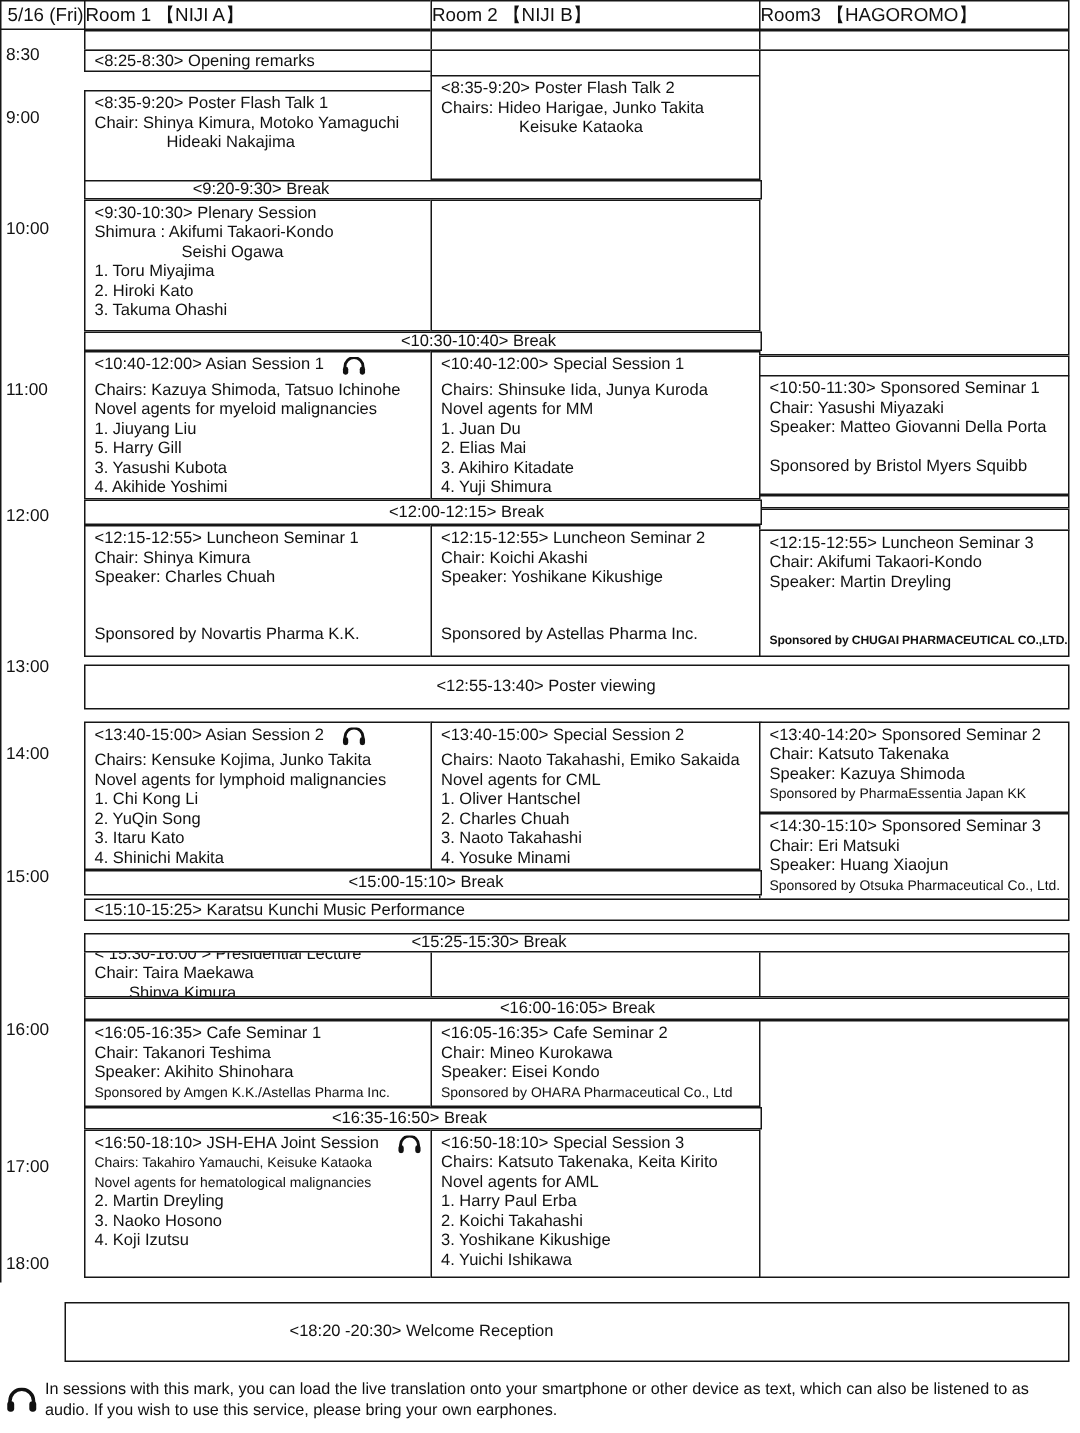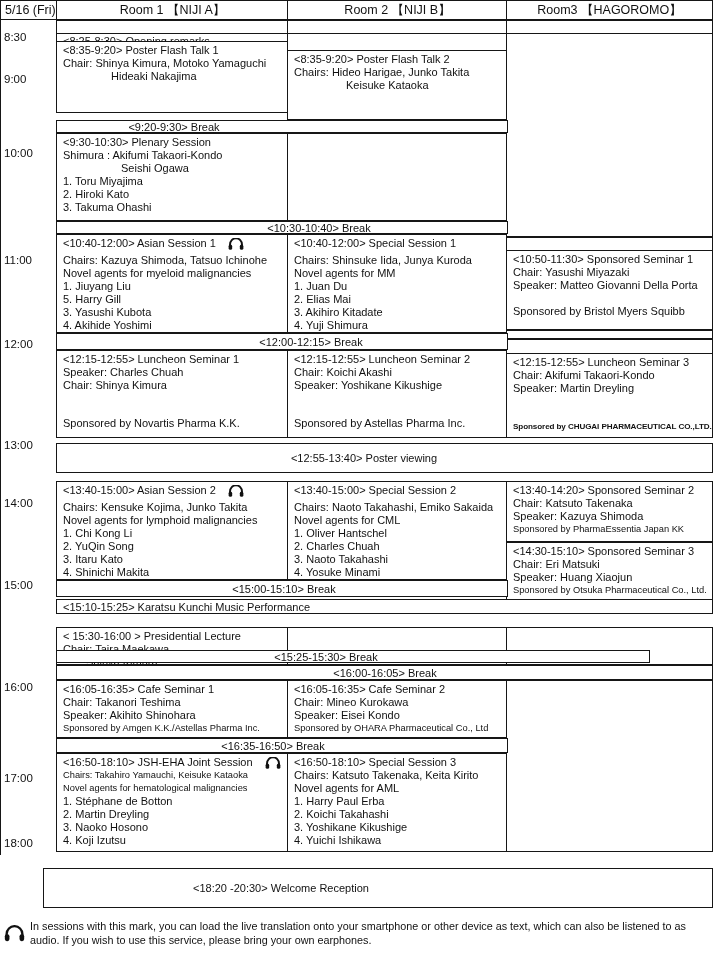--- a/index.html
+++ b/index.html
@@ -1,21 +1,21 @@
 <!DOCTYPE html>
 <html><head>
 <meta charset="utf-8">
 <style>
   *{box-sizing:border-box}
   html,body{margin:0;padding:0}
   body{position:relative;width:720px;height:955px;background:#fff;color:#111;
        font-family:"Liberation Sans",sans-serif;overflow:hidden}
   .cell{position:absolute;border:1.5px solid #161616;background:#fff;
         padding:2px 5px 0 6px;font-size:11px;line-height:13px;overflow:hidden}
-  .hdr{display:flex;align-items:center;justify-content:center;font-size:12.5px;padding:0}
+  .hdr{display:flex;align-items:center;justify-content:flex-start;font-size:12.5px;padding:0}
   .date{justify-content:flex-start;padding-left:4px}
   .sess div{white-space:nowrap}
   .t{display:flex;align-items:center;white-space:nowrap}
   .gt{margin-bottom:4px}
   .break{padding:2px}
   .break .bt{position:absolute;top:50%;transform:translate(-50%,-50%);white-space:nowrap}
   .flexc{display:flex;align-items:center}
   .sm{font-size:9.3px}
   .xsb{font-size:8.1px;font-weight:bold;letter-spacing:-0.1px}
   .g13{height:13px}.g25{height:25px}
@@ -58,21 +58,21 @@
 <span class="tl" style="top:497px">14:00</span>
 <span class="tl" style="top:579px">15:00</span>
 <span class="tl" style="top:681px">16:00</span>
 <span class="tl" style="top:772px">17:00</span>
 <span class="tl" style="top:837px">18:00</span>
 
 <div class="cell flexc" style="left:56px;top:33px;width:233px;height:15px">
   <span>&lt;8:25-8:30&gt; Opening remarks</span>
 </div>
 
-<div class="cell sess" style="left:56px;top:41px;width:233px;height:72px">
+<div class="cell sess" style="left:56px;top:60px;width:233px;height:72px">
   <div class="t">&lt;8:35-9:20&gt; Poster Flash Talk 1</div>
   <div>Chair: Shinya Kimura, Motoko Yamaguchi</div>
   <div class="ind48">Hideaki Nakajima</div>
 </div>
 
 <div class="cell sess" style="left:56px;top:133px;width:233px;height:88px">
   <div class="t">&lt;9:30-10:30&gt; Plenary Session</div>
   <div>Shimura : Akifumi Takaori-Kondo</div>
   <div class="ind58">Seishi Ogawa</div>
   <div>1. Toru Miyajima</div>
@@ -92,22 +92,22 @@
   <div>Chairs: Kazuya Shimoda, Tatsuo Ichinohe</div>
   <div>Novel agents for myeloid malignancies</div>
   <div>1. Jiuyang Liu</div>
   <div>5. Harry Gill</div>
   <div>3. Yasushi Kubota</div>
   <div>4. Akihide Yoshimi</div>
 </div>
 
 <div class="cell sess" style="left:56px;top:350px;width:233px;height:88px">
   <div class="t">&lt;12:15-12:55&gt; Luncheon Seminar 1</div>
+  <div>Chair: Shinya Kimura</div>
   <div>Speaker: Charles Chuah</div>
-  <div>Chair: Shinya Kimura</div>
   <div class="g25"></div>
   <div>Sponsored by Novartis Pharma K.K.</div>
 </div>
 
 <div class="cell sess" style="left:56px;top:481px;width:233px;height:99px">
   <div class="t gt">
     <span>&lt;13:40-15:00&gt; Asian Session 2</span>
     <svg class="hp" viewBox="0 0 20 15">
         <path d="M2.5 13 V8 a7.5 7.5 0 0 1 15 0 V13" fill="none" stroke="#111" stroke-width="2.4"></path>
         <rect x="0.8" y="8.2" width="4.4" height="6.6" rx="2" fill="#111"></rect>
@@ -139,21 +139,20 @@
   <div class="t">
     <span>&lt;16:50-18:10&gt; JSH-EHA Joint Session</span>
     <svg class="hp right" viewBox="0 0 20 15">
         <path d="M2.5 13 V8 a7.5 7.5 0 0 1 15 0 V13" fill="none" stroke="#111" stroke-width="2.4"></path>
         <rect x="0.8" y="8.2" width="4.4" height="6.6" rx="2" fill="#111"></rect>
         <rect x="14.8" y="8.2" width="4.4" height="6.6" rx="2" fill="#111"></rect>
       </svg>
   </div>
   <div class="sm">Chairs: Takahiro Yamauchi, Keisuke Kataoka</div>
   <div class="sm">Novel agents for hematological malignancies</div>
-  <div>1. Stéphane de Botton</div>
   <div>2. Martin Dreyling</div>
   <div>3. Naoko Hosono</div>
   <div>4. Koji Izutsu</div>
 </div>
 
 <div class="cell" style="left:287px;top:33px;width:221px;height:18px"></div>
 
 <div class="cell sess" style="left:287px;top:50px;width:221px;height:70px">
   <div class="t">&lt;8:35-9:20&gt; Poster Flash Talk 2</div>
   <div>Chairs: Hideo Harigae, Junko Takita</div>
@@ -259,21 +258,21 @@
 </div>
 <div class="cell break" style="left:56px;top:443px;width:657px;height:30px">
   <span class="bt" style="left:307px">&lt;12:55-13:40&gt; Poster viewing</span>
 </div>
 <div class="cell break" style="left:56px;top:580px;width:452px;height:17px">
   <span class="bt" style="left:227px">&lt;15:00-15:10&gt; Break</span>
 </div>
 <div class="cell flexc" style="left:56px;top:599px;width:657px;height:15px">
   <span>&lt;15:10-15:25&gt; Karatsu Kunchi Music Performance</span>
 </div>
-<div class="cell break" style="left:56px;top:650px;width:594px;height:13px">
+<div class="cell break" style="left:56px;top:622px;width:657px;height:13px">
   <span class="bt" style="left:269px">&lt;15:25-15:30&gt; Break</span>
 </div>
 <div class="cell break" style="left:56px;top:665px;width:657px;height:15px">
   <span class="bt" style="left:328px">&lt;16:00-16:05&gt; Break</span>
 </div>
 <div class="cell break" style="left:56px;top:738px;width:452px;height:15px">
   <span class="bt" style="left:216px">&lt;16:35-16:50&gt; Break</span>
 </div>
 
 <div class="cell break" style="left:43px;top:868px;width:670px;height:40px">

